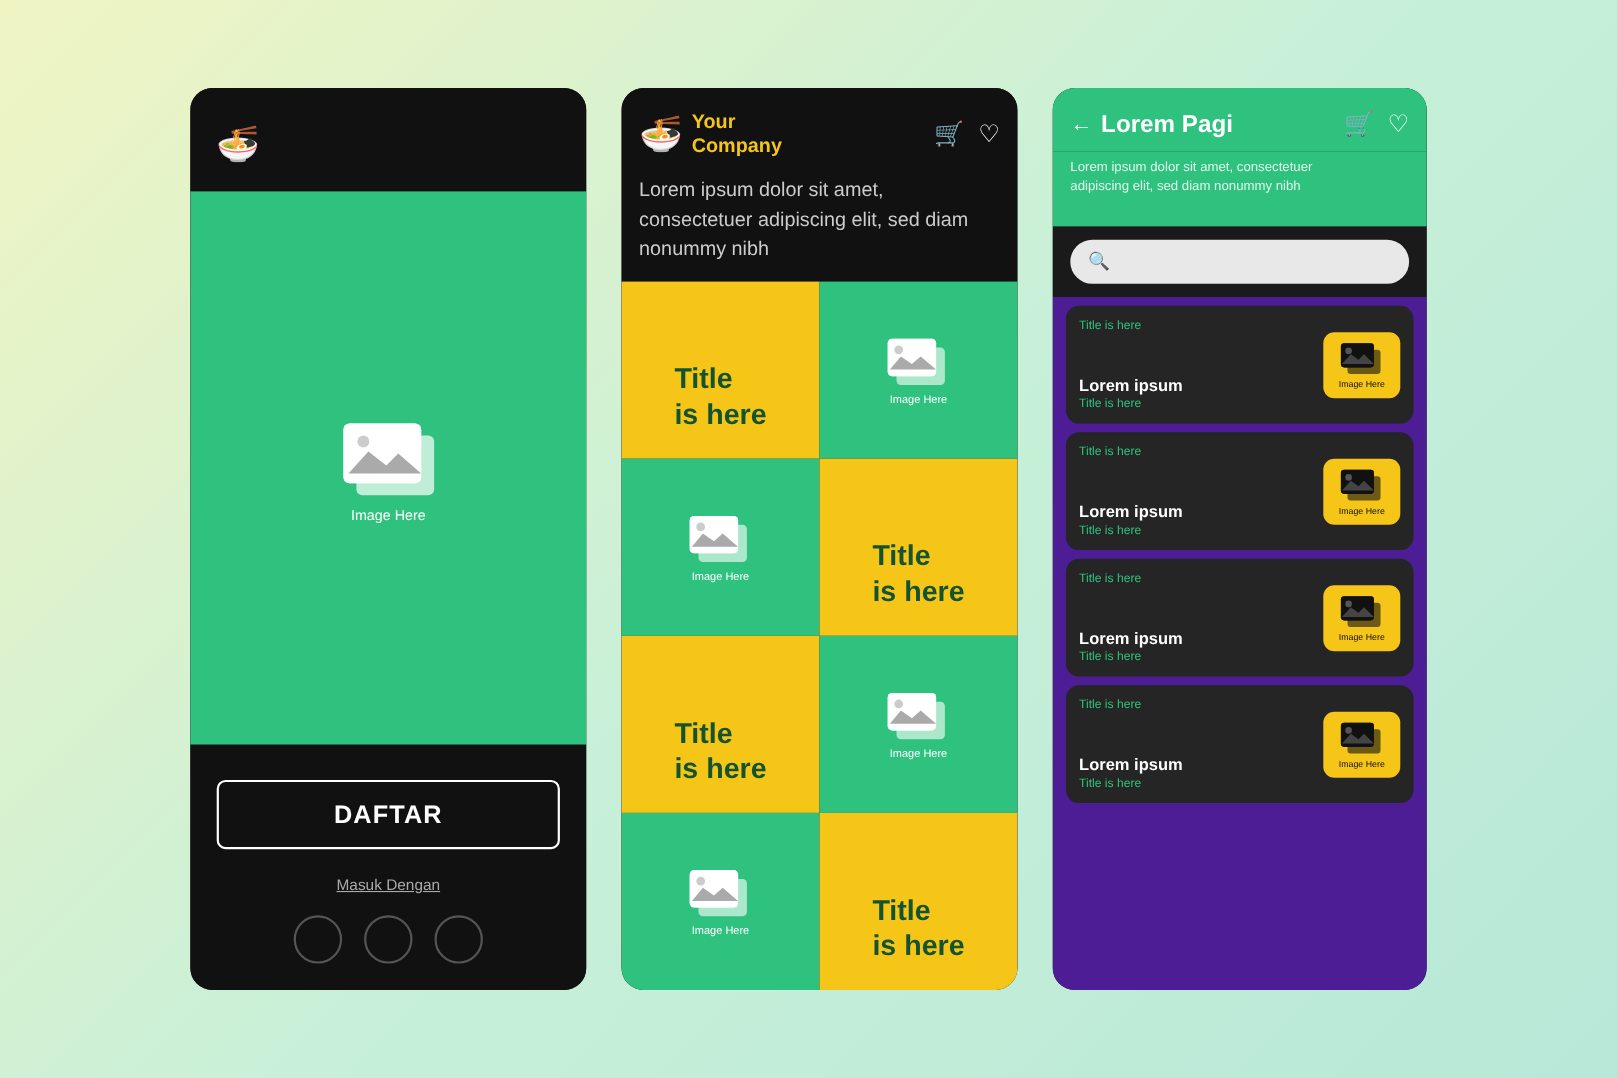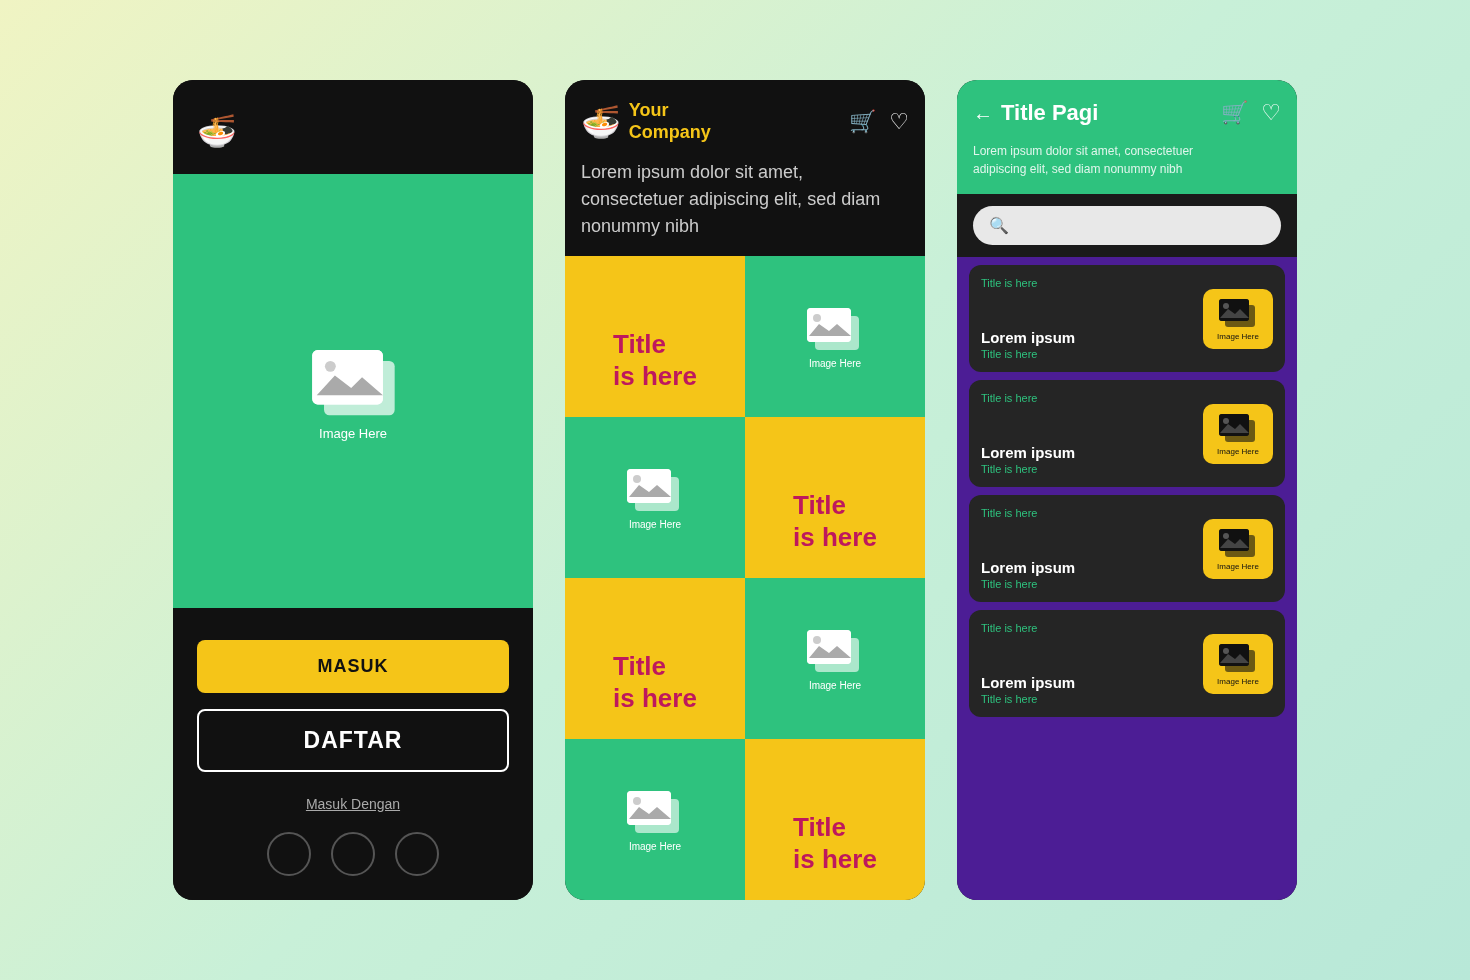--- a/index.html
+++ b/index.html
@@ -183,21 +183,21 @@
       background: #2ec27e;
       flex: 1;
       display: flex;
       align-items: center;
       justify-content: center;
       padding: 16px;
     }
     .menu-title-text {
       font-size: 26px;
       font-weight: bold;
-      color: #be185d;
+      color: #14532d;
       line-height: 1.2;
       margin-top: 48px;
     }
     .cell-image-placeholder {
       display: flex;
       flex-direction: column;
       align-items: center;
       justify-content: center;
     }
     .cell-image-placeholder svg {
@@ -231,21 +231,21 @@
       font-size: 22px;
       font-weight: bold;
       color: white;
     }
     .back-arrow {
       font-size: 20px;
       color: white;
     }
     .screen-3 .subtitle-s3 {
       background: #2ec27e;
-      padding: 4px 16px 16px;
+      padding: 4px 16px 28px;
       color: rgba(255,255,255,0.85);
       font-size: 12px;
       line-height: 1.5;
     }
     .search-bar-container {
       background: #1a1a1a;
       padding: 12px 16px;
     }
     .search-bar {
       background: #e8e8e8;
@@ -339,21 +339,20 @@
           <rect x="5" y="10" width="78" height="60" rx="6" fill="white" opacity="0.9"></rect>
           <rect x="18" y="22" width="78" height="60" rx="6" fill="white" opacity="0.7"></rect>
           <rect x="5" y="10" width="78" height="60" rx="6" fill="white"></rect>
           <circle cx="25" cy="28" r="6" fill="#ccc"></circle>
           <polygon points="10,60 30,38 48,52 60,40 83,60" fill="#aaa"></polygon>
         </svg>
         <div class="image-here-label">Image Here</div>
       </div>
     </div>
     <div class="bottom-section">
-      <button class="btn-masuk">MASUK</button>
       <button class="btn-daftar">DAFTAR</button>
       <div class="masuk-dengan">Masuk Dengan</div>
       <div class="social-icons">
         <div class="social-circle"></div>
         <div class="social-circle"></div>
         <div class="social-circle"></div>
       </div>
     </div>
   </div>
 
@@ -444,21 +443,21 @@
         </div>
       </div>
 
     </div>
   </div>
 
   <div class="screen screen-3">
     <div class="header-s3">
       <div class="back-title">
         <span class="back-arrow">←</span>
-        <span>Title Pagi</span>
+        <span>Lorem Pagi</span>
       </div>
       <div class="header-icons">
         <span>🛒</span>
         <span>♡</span>
       </div>
     </div>
     <div class="subtitle-s3">Lorem ipsum dolor sit amet, consectetuer<br>adipiscing elit, sed diam nonummy nibh</div>
     <div class="search-bar-container">
       <div class="search-bar">
         <span class="search-icon-char">🔍</span>

